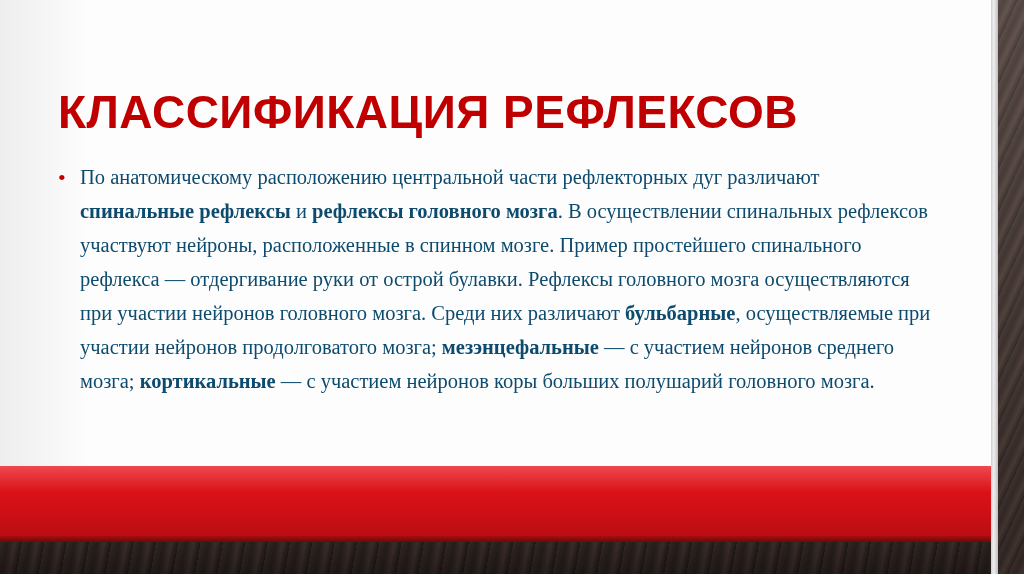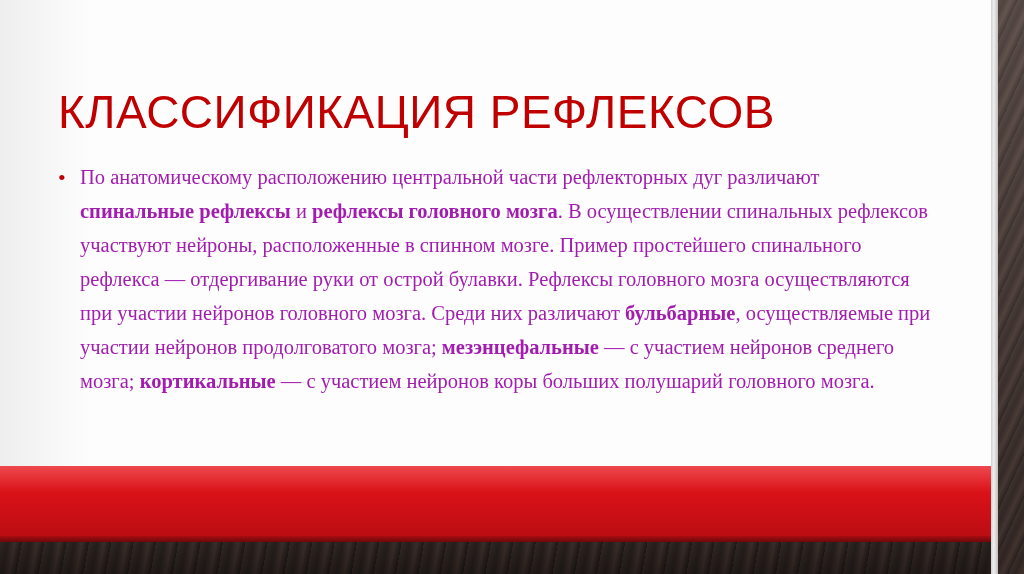--- a/index.html
+++ b/index.html
@@ -105,21 +105,21 @@
     background: linear-gradient(180deg, rgba(0,0,0,0.10), rgba(0,0,0,0.40));
   }
 
   .title {
     position: absolute;
     left: 58px;
     top: 56px;
     width: 900px;
     color: #c00000;
     font-family: "Liberation Sans", sans-serif;
-    font-weight: normal;
+    font-weight: bold;
     font-size: 46px;
     letter-spacing: 0.5px;
     line-height: 1.1;
     text-transform: uppercase;
     white-space: nowrap;
     z-index: 4;
   }
 
   .body-block {
     position: absolute;
@@ -135,21 +135,21 @@
     flex: 0 0 auto;
     width: 22px;
     color: #c00000;
     font-size: 22px;
     line-height: 34px;
     padding-top: 1px;
   }
 
   .paragraph {
     flex: 1 1 auto;
-    color: #a21caf;
+    color: #0c4a6e;
     font-family: "Liberation Serif", serif;
     font-size: 20.5px;
     line-height: 34px;
     text-align: left;
   }
   .paragraph b {
     font-weight: bold;
   }
 </style>
 </head>

